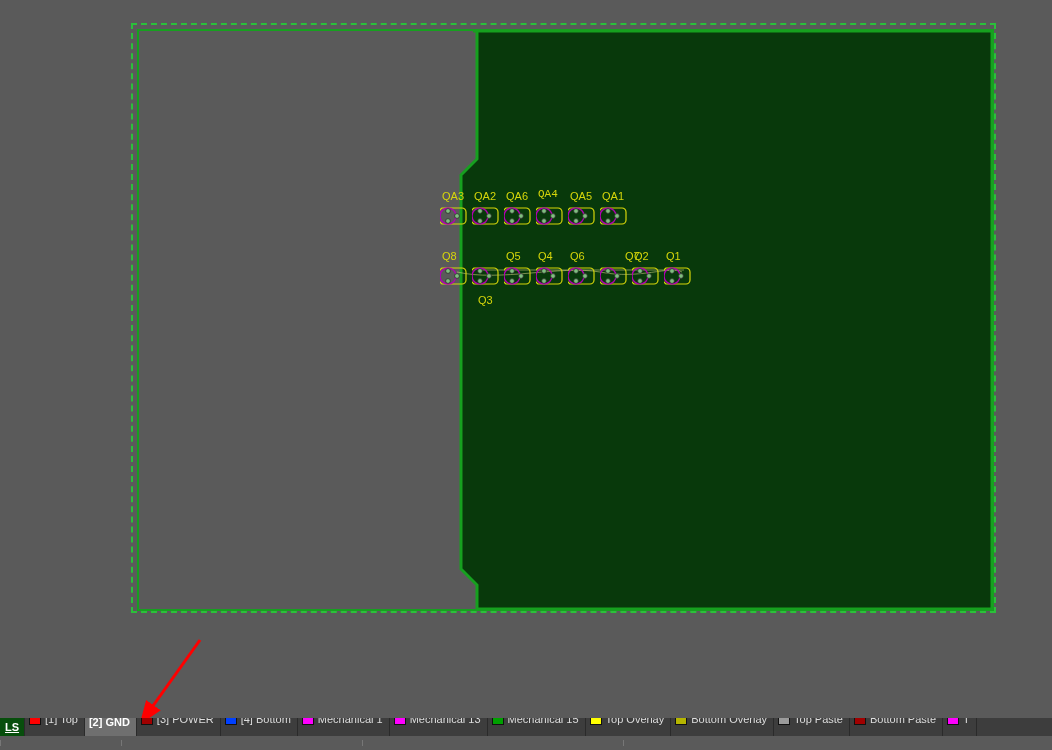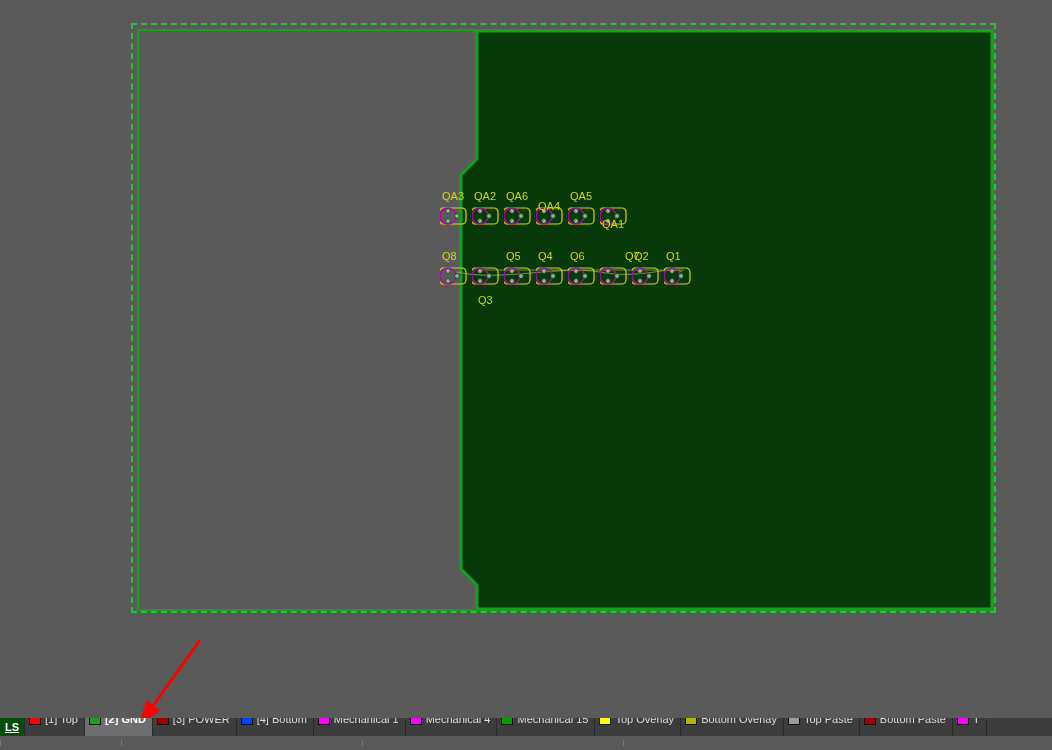--- a/index.html
+++ b/index.html
@@ -85,20 +85,21 @@
     padding: 0 6px 17px 4px;
     height: 18px;
     cursor: pointer;
     border-right: 1px solid #2a2a2a;
     white-space: nowrap;
   }
   .layer-tab.active {
     background: #6f6f6f;
     font-weight: bold;
     color: #fff;
+    flex-direction: column;
   }
   .swatch {
     width: 10px;
     height: 10px;
     margin-right: 4px;
     border: 1px solid #111;
   }
   .ls-tab {
     background: #074e0c;
     color: #fff;
@@ -200,39 +201,39 @@
 </svg></div>
     <div class="designator" style="left: 506px; top: 190px;">QA6</div>
     <div class="component" style="left: 536px; top: 204px;">
 <svg viewBox="0 0 28 24">
   <path d="M2 4 A10 10 0 0 0 2 20 L22 20 A4 4 0 0 0 26 16 L26 8 A4 4 0 0 0 22 4 Z" fill="none" stroke="#d6d60a" stroke-width="1.2"></path>
   <circle cx="8" cy="12" r="8" fill="none" stroke="#b300b3" stroke-width="1.4"></circle>
   <circle cx="8" cy="7" r="2.4" fill="#7fbf7f" stroke="#2d2d2d" stroke-width="0.8"></circle>
   <circle cx="8" cy="17" r="2.4" fill="#7fbf7f" stroke="#2d2d2d" stroke-width="0.8"></circle>
   <circle cx="17" cy="12" r="2.4" fill="#7fbf7f" stroke="#2d2d2d" stroke-width="0.8"></circle>
 </svg></div>
-    <div class="designator" style="left: 538px; top: 200px;">QA4</div>
+    <div class="designator" style="left: 538px; top: 188px; font-family: Liberation Mono, monospace;">QA4</div>
     <div class="component" style="left: 568px; top: 204px;">
 <svg viewBox="0 0 28 24">
   <path d="M2 4 A10 10 0 0 0 2 20 L22 20 A4 4 0 0 0 26 16 L26 8 A4 4 0 0 0 22 4 Z" fill="none" stroke="#d6d60a" stroke-width="1.2"></path>
   <circle cx="8" cy="12" r="8" fill="none" stroke="#b300b3" stroke-width="1.4"></circle>
   <circle cx="8" cy="7" r="2.4" fill="#7fbf7f" stroke="#2d2d2d" stroke-width="0.8"></circle>
   <circle cx="8" cy="17" r="2.4" fill="#7fbf7f" stroke="#2d2d2d" stroke-width="0.8"></circle>
   <circle cx="17" cy="12" r="2.4" fill="#7fbf7f" stroke="#2d2d2d" stroke-width="0.8"></circle>
 </svg></div>
     <div class="designator" style="left: 570px; top: 190px;">QA5</div>
     <div class="component" style="left: 600px; top: 204px;">
 <svg viewBox="0 0 28 24">
   <path d="M2 4 A10 10 0 0 0 2 20 L22 20 A4 4 0 0 0 26 16 L26 8 A4 4 0 0 0 22 4 Z" fill="none" stroke="#d6d60a" stroke-width="1.2"></path>
   <circle cx="8" cy="12" r="8" fill="none" stroke="#b300b3" stroke-width="1.4"></circle>
   <circle cx="8" cy="7" r="2.4" fill="#7fbf7f" stroke="#2d2d2d" stroke-width="0.8"></circle>
   <circle cx="8" cy="17" r="2.4" fill="#7fbf7f" stroke="#2d2d2d" stroke-width="0.8"></circle>
   <circle cx="17" cy="12" r="2.4" fill="#7fbf7f" stroke="#2d2d2d" stroke-width="0.8"></circle>
 </svg></div>
-    <div class="designator" style="left: 602px; top: 190px; margin-top: 28px;">QA1</div>
+    <div class="designator" style="left: 602px; top: 190px;">QA1</div>
     <div class="component" style="left: 440px; top: 264px;">
 <svg viewBox="0 0 28 24">
   <path d="M2 4 A10 10 0 0 0 2 20 L22 20 A4 4 0 0 0 26 16 L26 8 A4 4 0 0 0 22 4 Z" fill="none" stroke="#d6d60a" stroke-width="1.2"></path>
   <circle cx="8" cy="12" r="8" fill="none" stroke="#b300b3" stroke-width="1.4"></circle>
   <circle cx="8" cy="7" r="2.4" fill="#7fbf7f" stroke="#2d2d2d" stroke-width="0.8"></circle>
   <circle cx="8" cy="17" r="2.4" fill="#7fbf7f" stroke="#2d2d2d" stroke-width="0.8"></circle>
   <circle cx="17" cy="12" r="2.4" fill="#7fbf7f" stroke="#2d2d2d" stroke-width="0.8"></circle>
 </svg></div>
     <div class="designator" style="left: 442px; top: 250px;">Q8</div>
     <div class="component" style="left: 472px; top: 264px;">
@@ -320,21 +321,21 @@
       <div class="layer-tab">
         <div class="swatch" style="background: rgb(0, 64, 255);"></div>
         <span>[4] Bottom</span>
       </div>
       <div class="layer-tab">
         <div class="swatch" style="background: rgb(255, 0, 255);"></div>
         <span>Mechanical 1</span>
       </div>
       <div class="layer-tab">
         <div class="swatch" style="background: rgb(255, 0, 255);"></div>
-        <span>Mechanical 4</span>
+        <span>Mechanical 13</span>
       </div>
       <div class="layer-tab">
         <div class="swatch" style="background: rgb(0, 160, 0);"></div>
         <span>Mechanical 15</span>
       </div>
       <div class="layer-tab">
         <div class="swatch" style="background: rgb(255, 255, 0);"></div>
         <span>Top Overlay</span>
       </div>
       <div class="layer-tab">

